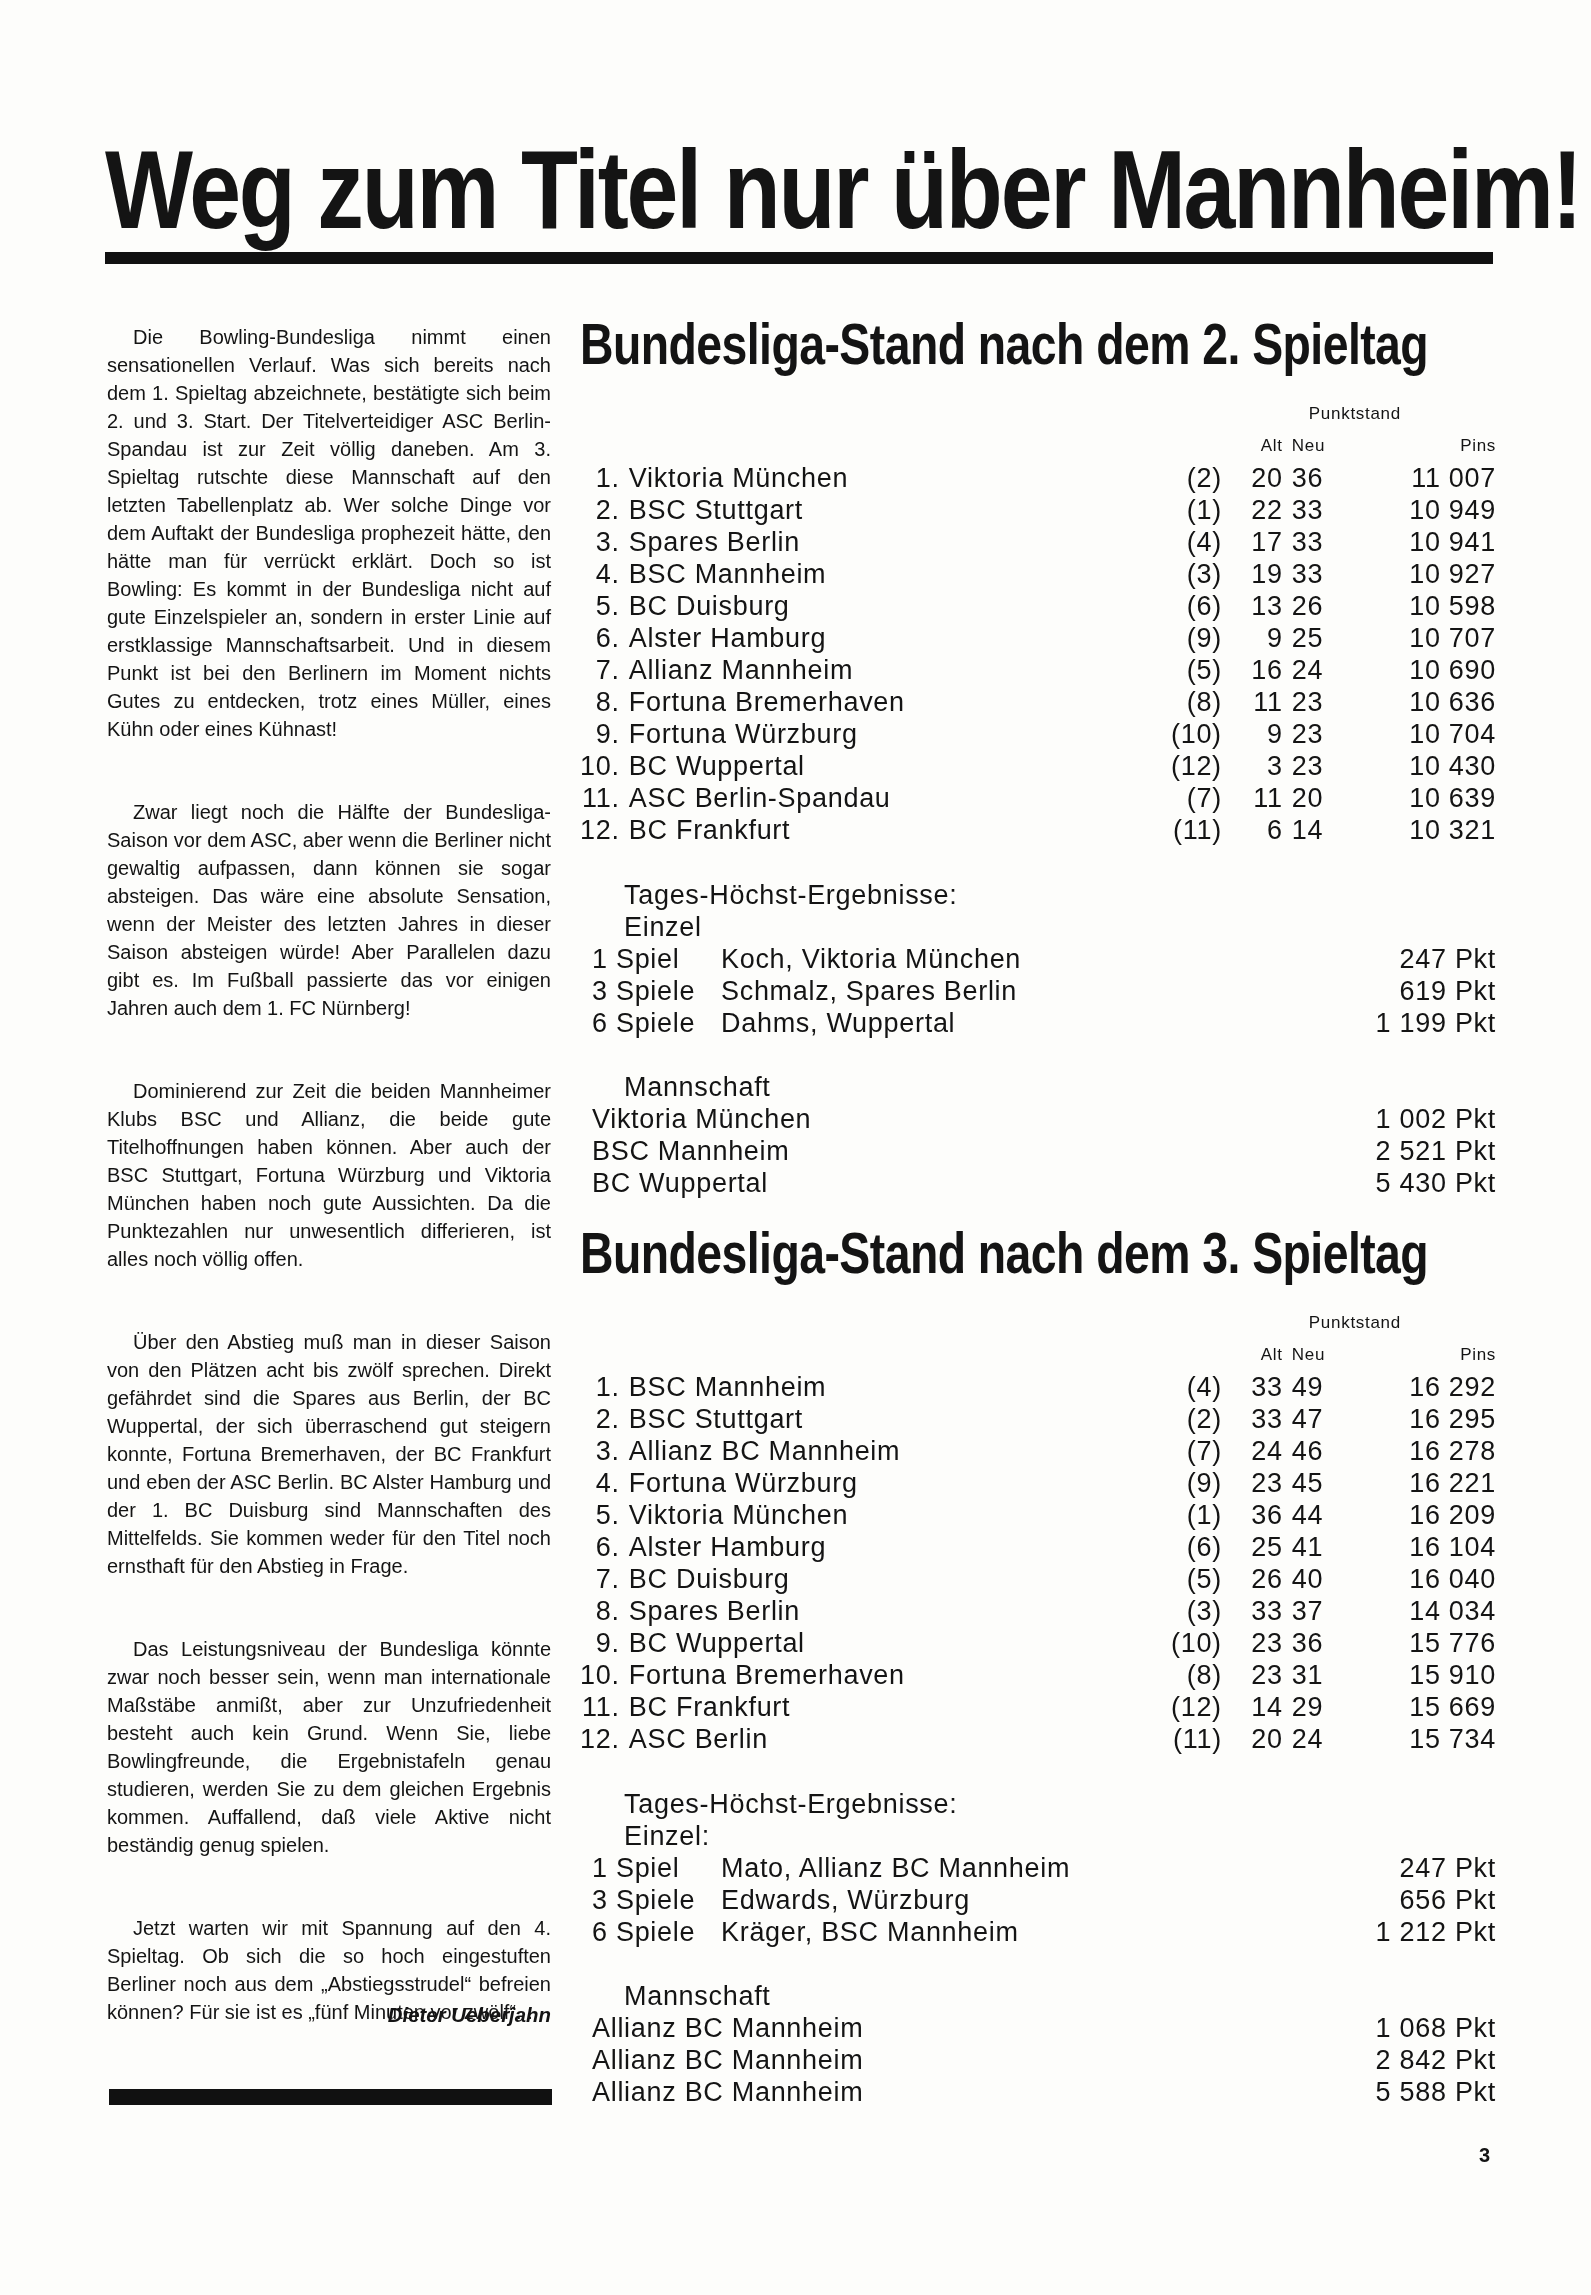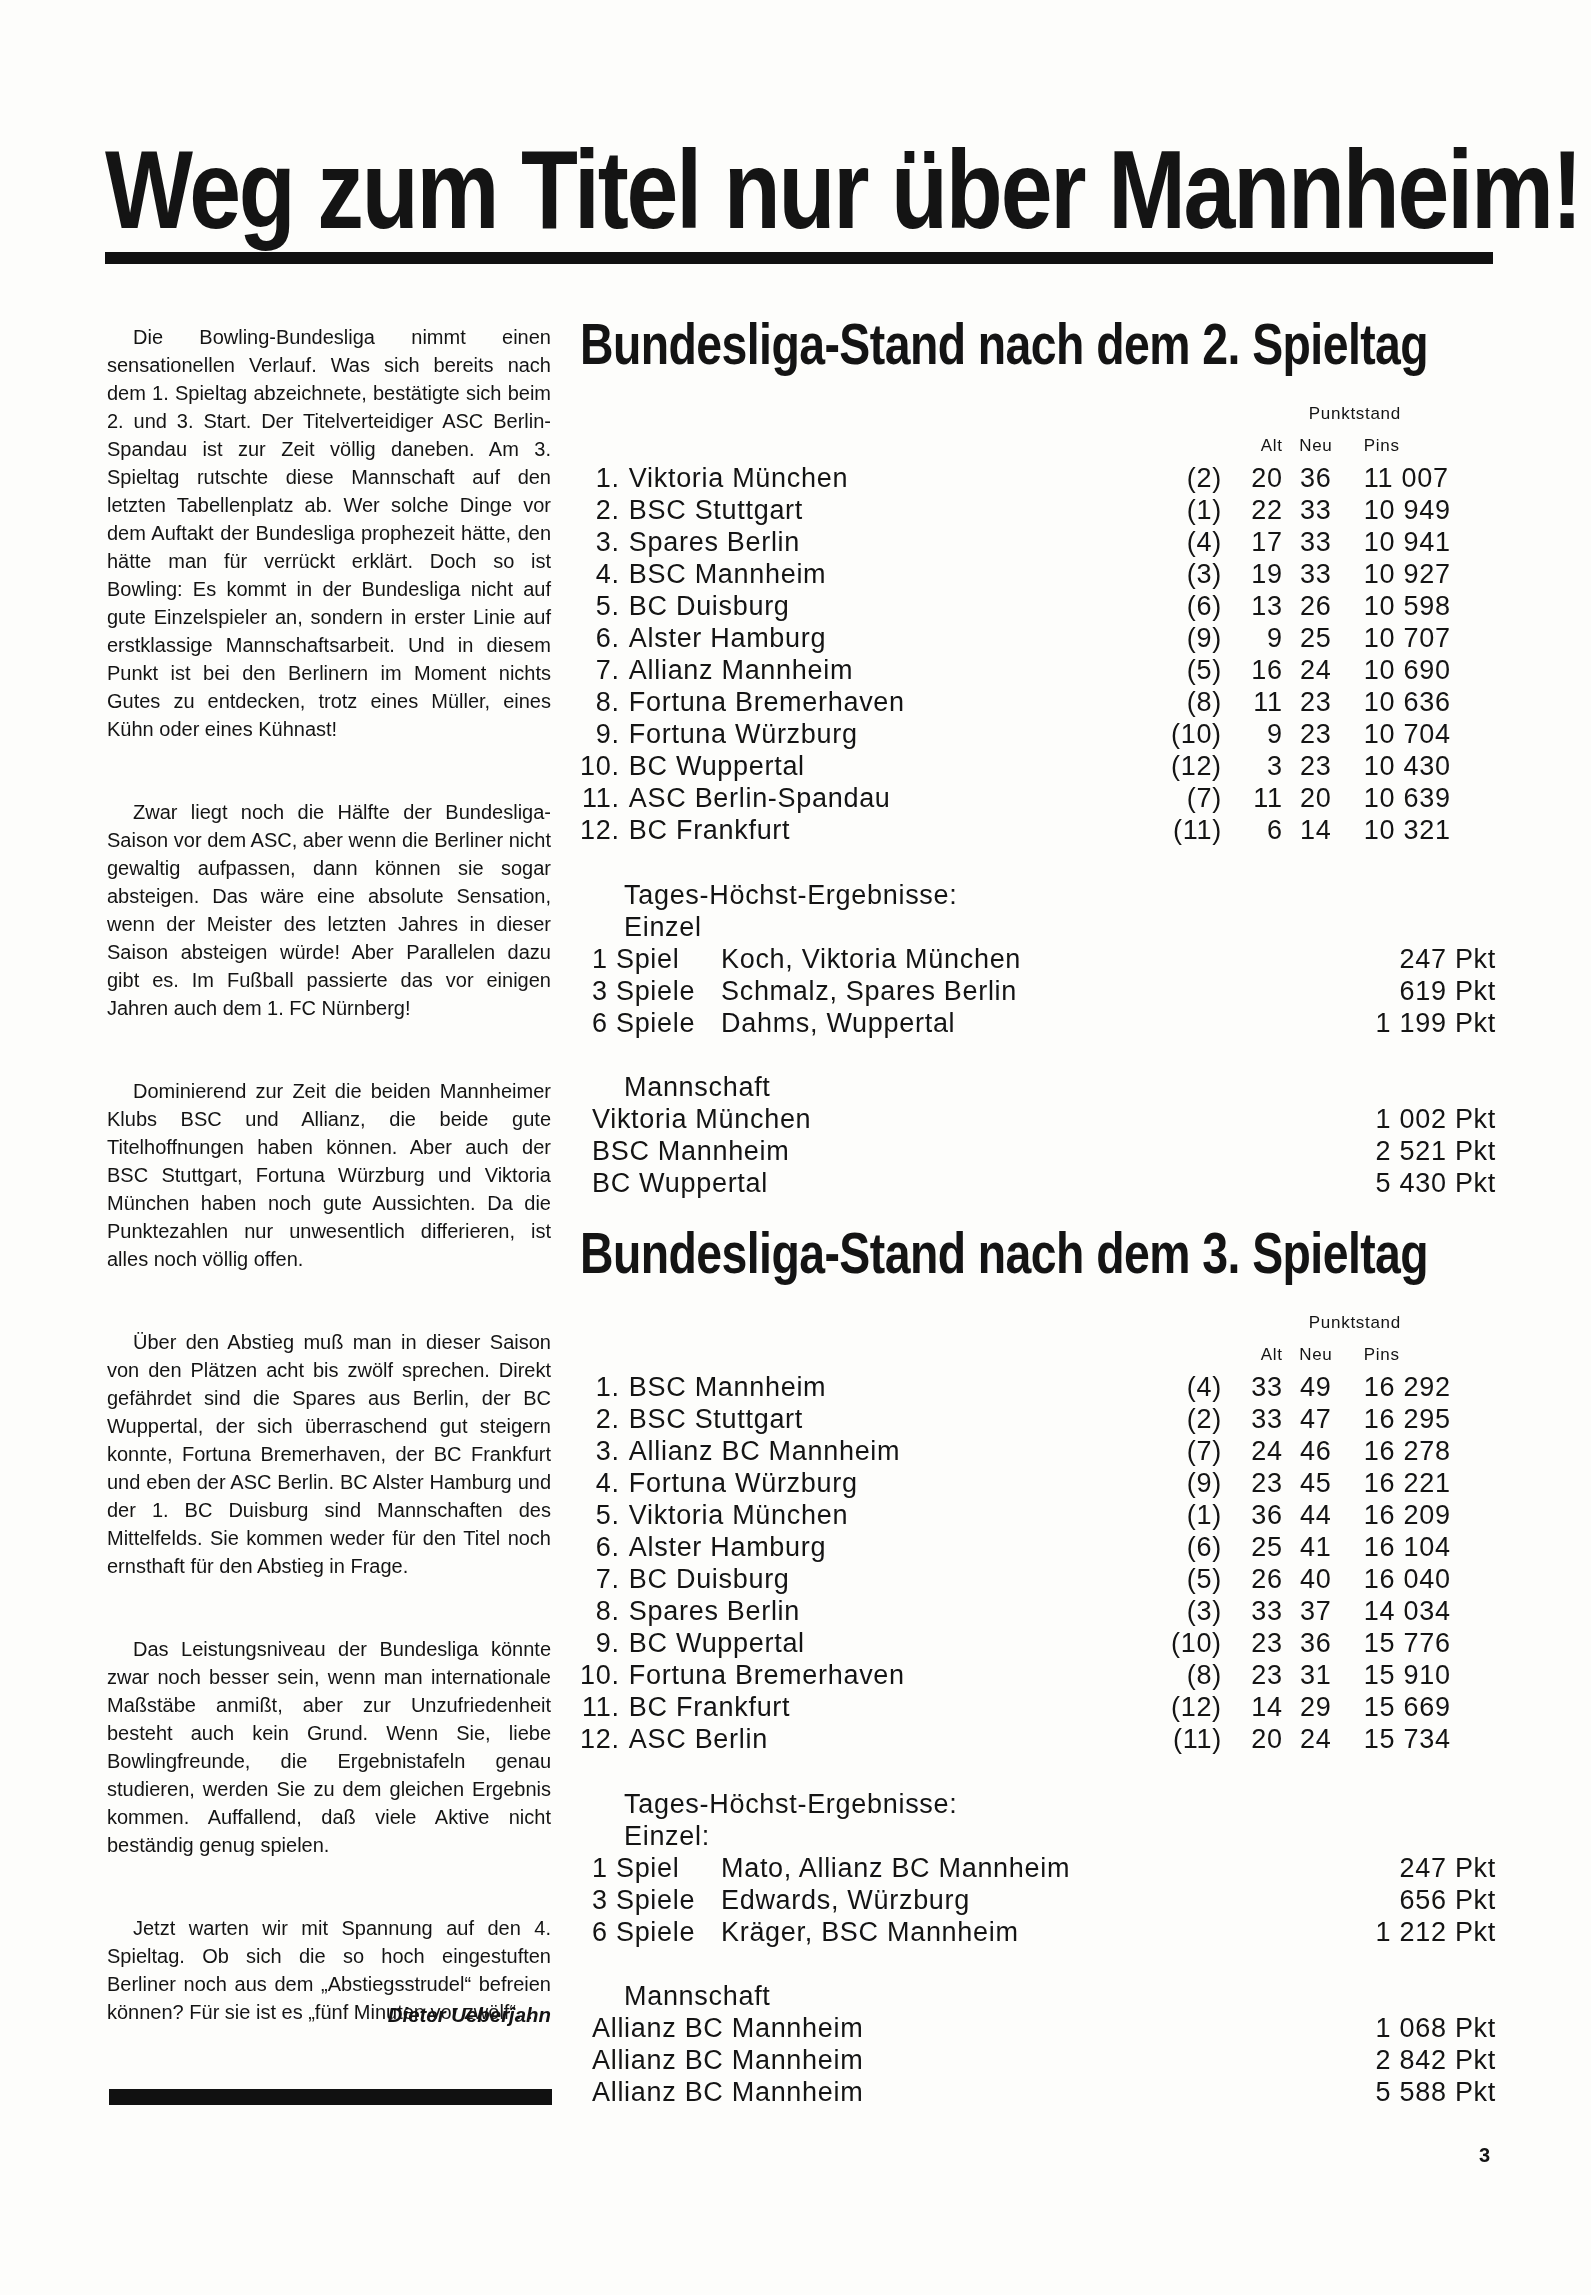--- a/index.html
+++ b/index.html
@@ -28,22 +28,22 @@
   .sec-title {
     font-weight: bold; font-size: 58px; line-height: 1; white-space: nowrap;
     transform: scaleX(0.80); transform-origin: left top; letter-spacing: -0.7px;
   }
   table.standings { border-collapse: collapse; font-size: 27px; line-height: 32px; width: 916px; }
   table.standings td { padding: 0; white-space: nowrap; letter-spacing: 0.7px; }
   td.rank { width: 47px; text-align: right; padding-right: 9.2px !important; }
   td.team { width: 527px; }
   td.prev { width: 66px; text-align: right; }
   td.alt { width: 70px; text-align: right; padding-right: 9.2px !important; }
-  td.neu { width: 72px; text-align: center; padding-right: 24px !important; }
-  td.pins { }
+  td.neu { width: 72px; text-align: left; padding-right: 24px !important; }
+  td.pins { text-align: right; }
   .hdr-row td { font-size: 17px; }
 
   .best { font-size: 27px; line-height: 32px; letter-spacing: 0.7px; margin-left: 12px; }
   .best .label { padding-left: 32px; }
   .best .row { display: flex; white-space: nowrap; }
   .best .games { width: 129px; }
   .best .who { flex: 1; }
   .best .pts { text-align: center; }
   .best .label2 { padding-left: 32px; }
   .page-num { position: absolute; left: 1479px; top: 2144px; font-weight: bold; font-size: 20px; }

